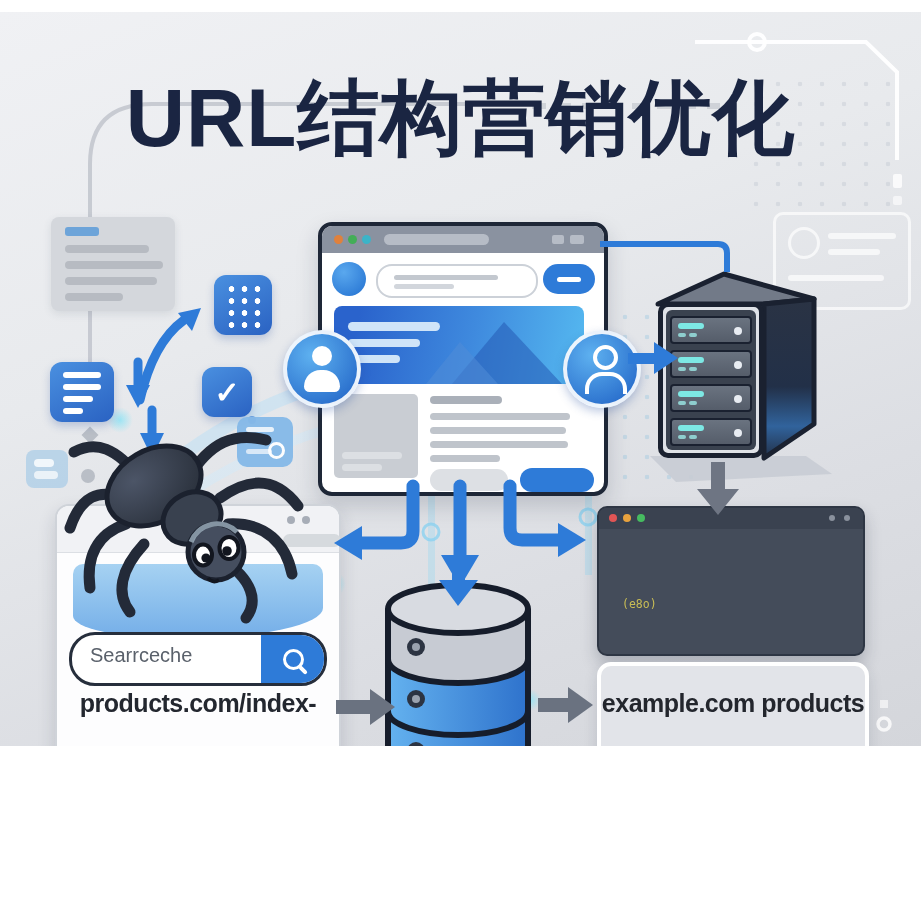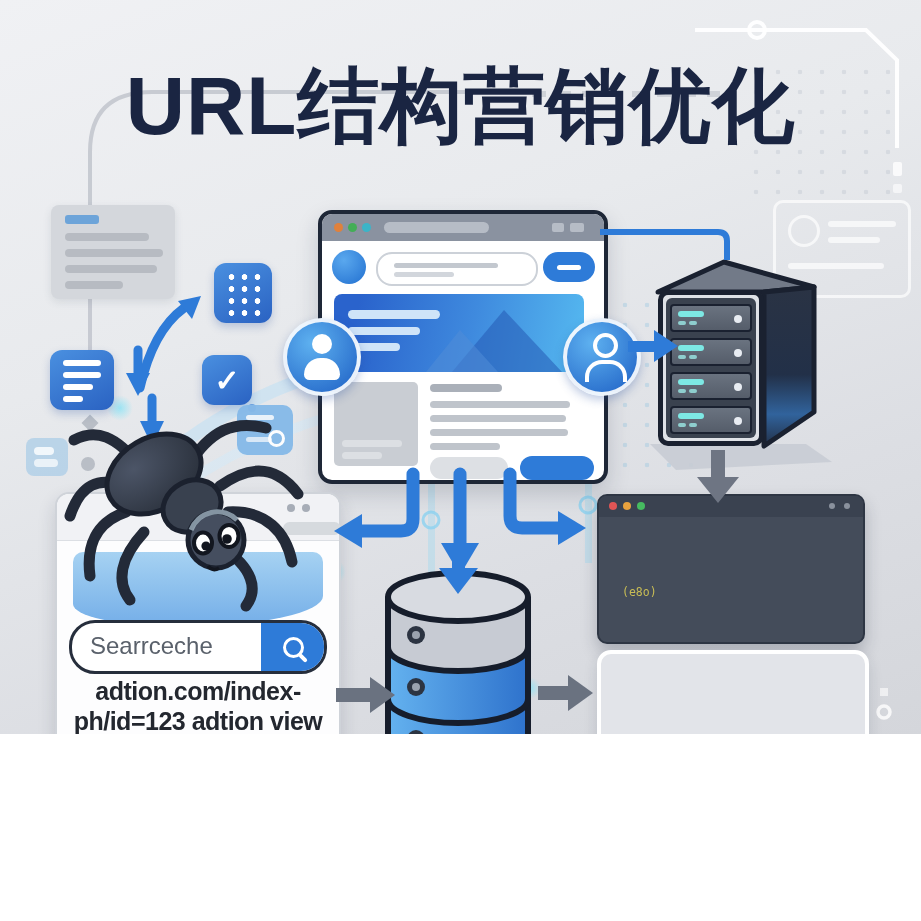--- a/index.html
+++ b/index.html
@@ -1,18 +1,18 @@
 <!DOCTYPE html>
 <html><head>
 <meta charset="utf-8">
 <style>
   html,body{margin:0;padding:0;}
   body{font-family:"Liberation Sans", sans-serif;}
   #stage{position:relative;width:921px;height:734px;overflow:hidden;
-    background:linear-gradient(160deg,#f0f1f4 0%,#e8eaed 38%,#dcdee3 72%,#d4d6db 100%);}
+    background:linear-gradient(160deg,#f0f1f4 0%,#e8eaed 38%,#dcdee3 72%,#d4d6db 100%);margin-top:12px;}
   .abs{position:absolute;}
   
   .dotgrid{background-image:radial-gradient(circle,rgba(120,185,220,.55) 2px,transparent 2.6px);background-size:22px 20px;}
   .dotgrid.gray{background-image:radial-gradient(circle,rgba(160,170,185,.5) 2px,transparent 2.6px);}
   .glow{border-radius:50%;background:radial-gradient(circle,rgba(145,228,245,.85) 0%,rgba(145,228,245,0) 70%);}
   .wirecard{border:3px solid rgba(255,255,255,.8);border-radius:10px;}
   .wline{position:absolute;background:rgba(255,255,255,.8);border-radius:3px;}
   
   .bar{position:absolute;border-radius:5px;background:#bfc4cb;}
   .pill-label{display:flex;align-items:center;justify-content:center;color:#fff;font-weight:700;
@@ -20,21 +20,21 @@
   
   #main-browser{left:318px;top:210px;width:282px;height:266px;background:#fff;border:4px solid #1e2737;
     border-radius:14px;box-shadow:0 10px 22px rgba(30,40,60,.18);overflow:hidden;}
   #main-browser .titlebar{position:absolute;left:0;top:0;right:0;height:27px;background:#8a92a0;}
   .tdot{position:absolute;width:9px;height:9px;border-radius:50%;top:9px;}
   
   #before-window{left:55px;top:492px;width:282px;height:282px;background:#fdfdfe;border:2px solid #cfd3d9;
     border-radius:14px;box-shadow:0 8px 18px rgba(30,40,60,.16);}
   #before-search{position:absolute;left:12px;top:126px;width:252px;height:48px;background:#fff;
     border:3px solid #262e3c;border-radius:26px;overflow:hidden;}
-  #before-search .q{position:absolute;left:18px;top:9px;font-size:24px;color:#5a616b;font-weight:500;}
+  #before-search .q{position:absolute;left:18px;top:9px;font-size:20px;color:#5a616b;font-weight:500;}
   #before-search .btn{position:absolute;right:-1px;top:-1px;bottom:-1px;width:64px;background:#2e7bd8;
     border-radius:0 24px 24px 0;display:flex;align-items:center;justify-content:center;}
   .mag{width:15px;height:15px;border:3.5px solid #fff;border-radius:50%;position:relative;}
   .mag::after{content:"";position:absolute;width:4px;height:10px;background:#fff;border-radius:2px;
     transform:rotate(-45deg);right:-4px;bottom:-8px;}
   .urltext{position:absolute;left:0;right:0;text-align:center;font-weight:800;color:#23272f;
     font-size:25px;line-height:30px;letter-spacing:-.5px;}
   
   #code-window{left:597px;top:494px;width:264px;height:146px;background:#444c5a;border-radius:10px;
     border:2px solid #2e3644;box-shadow:0 8px 16px rgba(30,40,60,.25);overflow:hidden;}
@@ -272,22 +272,21 @@
       <div class="abs" style="left:245px;top:10px;width:8px;height:8px;border-radius:50%;background:#a7adb7;"></div>
       <div class="abs" style="left:226px;top:28px;width:58px;height:13px;border-radius:7px;background:#d6dade;"></div>
     </div>
     <div class="abs" style="left:16px;top:58px;width:250px;height:74px;background:linear-gradient(180deg,#a6d2f2,#74aee8);border-radius:10px 10px 55% 40%/10px 10px 30px 22px;"></div>
     <div id="before-search">
       <span class="q">Searrceche</span>
       <div class="btn">
           <div class="mag"></div>
         </div>
     </div>
-    <div class="urltext" style="top:182px;">adtion.com/index-</div>
-    <div class="urltext" style="top:212px;">ph/id=123 adtion view</div>
+    <div class="urltext" style="top:182px;">products.com/index-</div>
     <div class="bar" style="left:20px;top:254px;width:66px;height:12px;background:#c6cad1;border-radius:6px;"></div>
     <div class="bar" style="left:102px;top:254px;width:72px;height:12px;background:#c6cad1;border-radius:6px;"></div>
     <div class="bar" style="left:186px;top:254px;width:70px;height:12px;background:#c6cad1;border-radius:6px;"></div>
   </div>
 
   <svg class="abs z7" width="252" height="210" style="left:62px;top:400px;overflow:visible;" viewBox="0 0 252 210">
     <defs>
       <radialGradient id="spbody" cx=".35" cy=".3" r="1">
         <stop offset="0" stop-color="#4c5567"></stop>
           <stop offset="1" stop-color="#20262f"></stop>
@@ -335,20 +334,21 @@
       
         
       
         
       
         
       </div>
   </div>
 
   <div class="abs z5" id="after-card">
+    <div class="l" style="margin-top:22px;">example.com products</div>
   </div>
 
   <svg class="abs z8" width="921" height="921" style="left:0;top:0;pointer-events:none;" viewBox="0 0 921 921">
     <path d="M600,232 H718 Q727,232 727,241 V260" stroke="#2e7bd8" stroke-width="6" fill="none"></path>
     <rect x="628" y="341" width="26" height="11" fill="#2e7bd8"></rect>
     <polygon points="654,330 654,362 678,346" fill="#2e7bd8"></polygon>
     <path d="M413,474 V519 Q413,531 401,531 H362" stroke="#2e7bd8" stroke-width="13" fill="none" stroke-linecap="round"></path>
     <polygon points="362,514 362,548 334,531" fill="#2e7bd8"></polygon>
     <path d="M460,474 V543" stroke="#2e7bd8" stroke-width="13" fill="none" stroke-linecap="round"></path>
     <polygon points="441,543 479,543 460,575" fill="#2e7bd8"></polygon>

